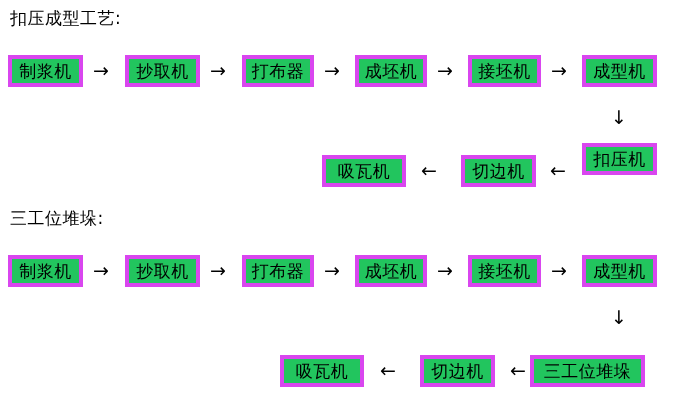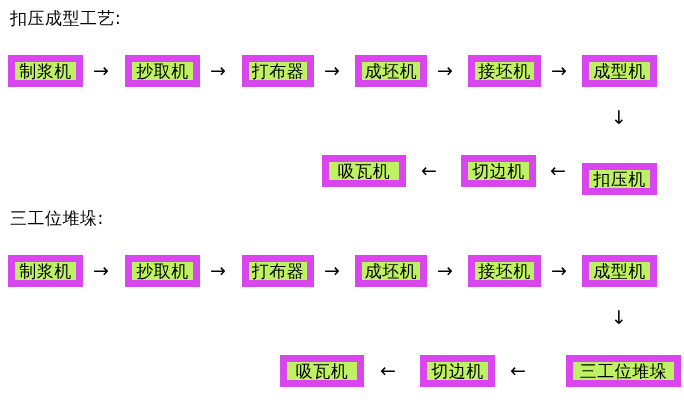--- a/index.html
+++ b/index.html
@@ -25,22 +25,22 @@
     position: absolute;
     font-size: 17px;
     line-height: 20px;
     white-space: nowrap;
     letter-spacing: 0.5px;
     color: #000;
   }
   .node {
     position: absolute;
     box-sizing: border-box;
-    border: 7px solid #d946ef;
-    background: #bef264;
+    border: 4px solid #d946ef;
+    background: #22c55e;
     font-size: 17px;
     line-height: 20px;
     text-align: center;
     white-space: nowrap;
     display: flex;
     align-items: center;
     justify-content: center;
     letter-spacing: 0.5px;
     height: 32px;
   }
@@ -105,21 +105,21 @@
   <div class="node" style="left:322px; top:155px; width:84px;">
     <span class="node-label">吸瓦机</span>
   </div>
   <div class="arrow-h" style="left:416px; top:161px;">←</div>
 
   <div class="node" style="left:461px; top:155px; width:75px;">
     <span class="node-label">切边机</span>
   </div>
   <div class="arrow-h" style="left:545px; top:161px;">←</div>
 
-  <div class="node" style="left:582px; top:163px; width:75px;">
+  <div class="node" style="left:582px; top:143px; width:75px;">
     <span class="node-label">扣压机</span>
   </div>
 
   <div class="section-title" style="left:10px; top:208px;">三工位堆垛:</div>
 
   <div class="node" style="left:8px;  top:255px; width:75px;">
     <span class="node-label">制浆机</span>
   </div>
   <div class="arrow-h" style="left:88px; top:261px;">→</div>
 
@@ -152,17 +152,17 @@
   <div class="node" style="left:280px; top:355px; width:84px;">
     <span class="node-label">吸瓦机</span>
   </div>
   <div class="arrow-h" style="left:375px; top:361px;">←</div>
 
   <div class="node" style="left:420px; top:355px; width:75px;">
     <span class="node-label">切边机</span>
   </div>
   <div class="arrow-h" style="left:505px; top:361px;">←</div>
 
-  <div class="node" style="left:566px; top:355px; width:115px;">
+  <div class="node" style="left:530px; top:355px; width:115px;">
     <span class="node-label">三工位堆垛</span>
   </div>
 
 </div>
 
 </body></html>

